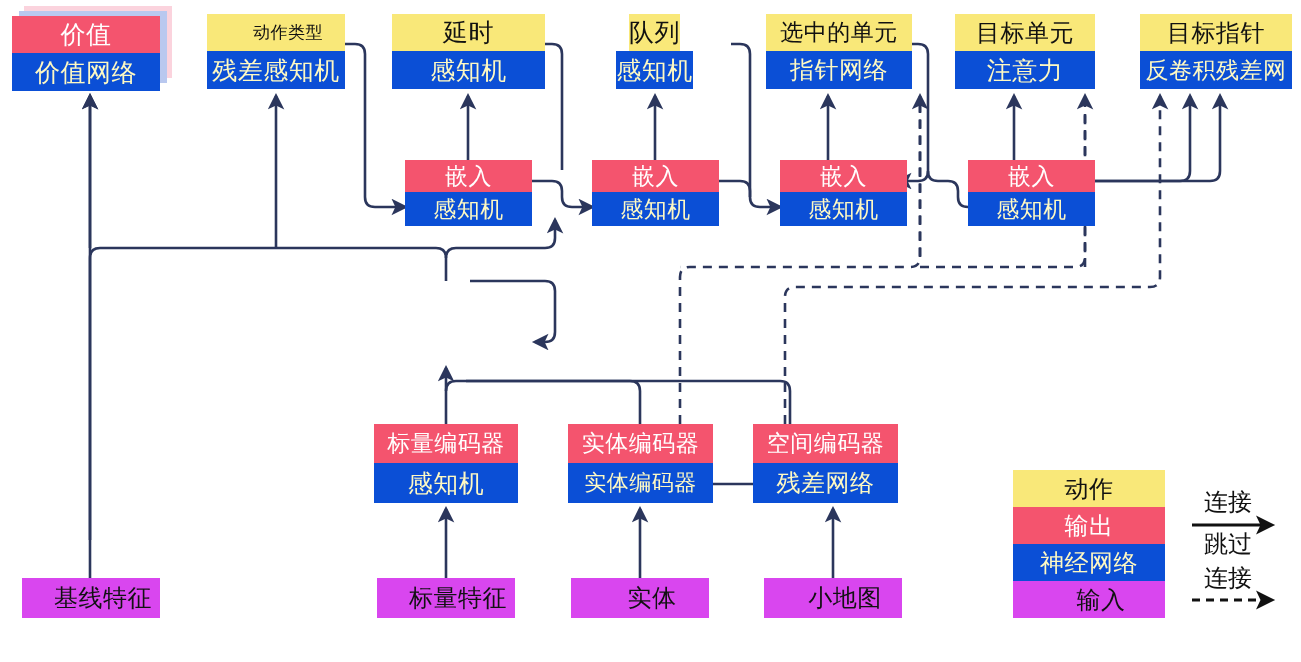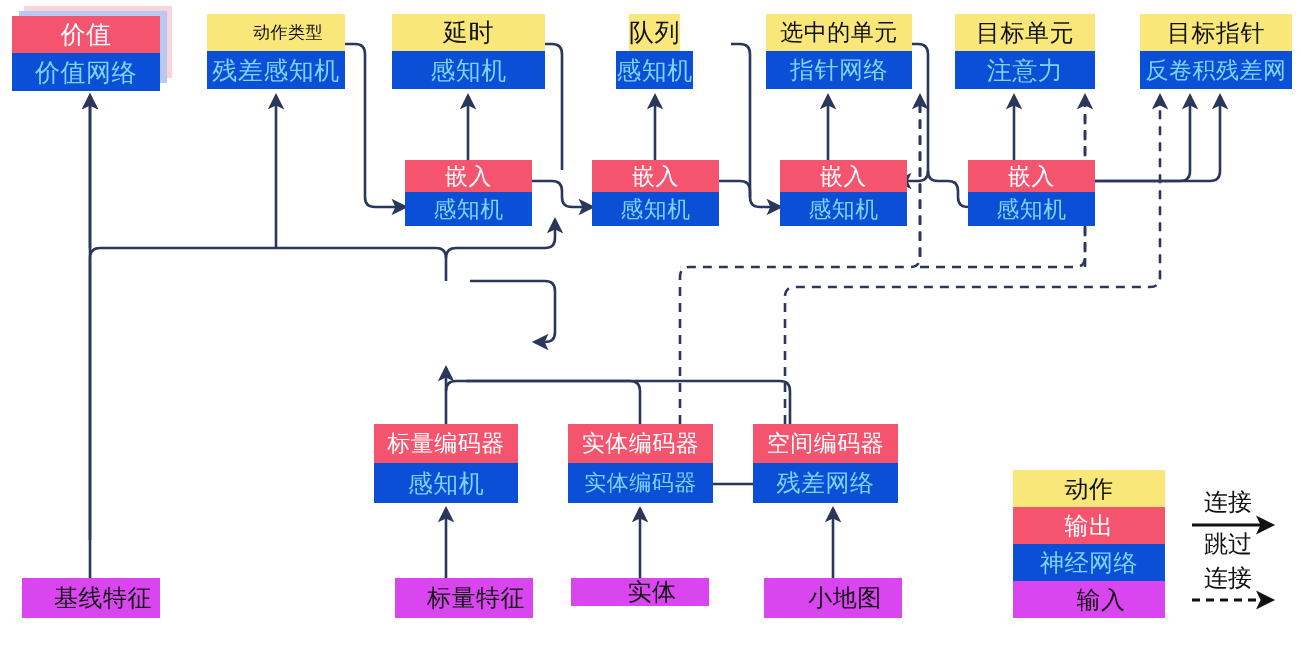--- a/index.html
+++ b/index.html
@@ -5,21 +5,21 @@
   html,body{margin:0;padding:0;background:#ffffff;}
   body{font-family:"Liberation Serif","DejaVu Serif",serif;}
   #stage{position:relative;width:1301px;height:662px;background:#fff;overflow:hidden;}
   #wires{position:absolute;left:0;top:0;width:1301px;height:662px;}
 
   .node{position:absolute;box-sizing:border-box;display:flex;flex-direction:column;z-index:3;}
   .band{display:flex;align-items:center;justify-content:center;text-align:center;
         line-height:1;white-space:nowrap;letter-spacing:.5px;}
   .band.action{background:#f9e879;color:#111111;}
   .band.output{background:#f4546e;color:#ffffff;}
-  .band.network{background:#0b4fd6;color:#7dd3fc;}
+  .band.network{background:#0b4fd6;color:#fef9c3;}
   .band.input{background:#d946ef;color:#111111;padding-left:24px;}
 
   .shadow{position:absolute;z-index:1;}
   .sh-pink{background:#fbd3dd;}
   .sh-blue{background:#b9c8ef;}
 
   
   #legend{position:absolute;z-index:4;}
   #legend .band{justify-content:center;}
   .legend-label{position:absolute;z-index:4;white-space:nowrap;text-align:center;color:#111;}
@@ -169,24 +169,24 @@
     <div class="band network" style="height:40px;font-size:22px;">实体编码器</div>
   </div>
   <div class="node" style="left:753px;top:424px;width:145px;height:79px;">
     <div class="band output" style="height:39px;font-size:23px;">空间编码器</div>
     <div class="band network" style="height:40px;font-size:24px;">残差网络</div>
   </div>
 
   <div class="node" style="left:22px;top:578px;width:138px;height:40px;">
     <div class="band input" style="height:40px;font-size:24px;">基线特征</div>
   </div>
-  <div class="node" style="left:377px;top:578px;width:138px;height:52px;margin-left:18px;">
+  <div class="node" style="left:377px;top:578px;width:138px;height:52px;">
     <div class="band input" style="height:40px;font-size:24px;">标量特征</div>
   </div>
-  <div class="node" style="left:571px;top:578px;width:138px;height:28px;">
+  <div class="node" style="left:571px;top:578px;width:138px;height:40px;">
     <div class="band input" style="height:40px;font-size:24px;">实体</div>
   </div>
   <div class="node" style="left:764px;top:578px;width:138px;height:40px;">
     <div class="band input" style="height:40px;font-size:24px;">小地图</div>
   </div>
 
   <div id="legend" class="node" style="left:1013px;top:470px;width:152px;height:148px;">
     <div class="band action" style="height:37px;font-size:24px;">动作</div>
     <div class="band output" style="height:37px;font-size:24px;">输出</div>
     <div class="band network" style="height:37px;font-size:24px;">神经网络</div>

